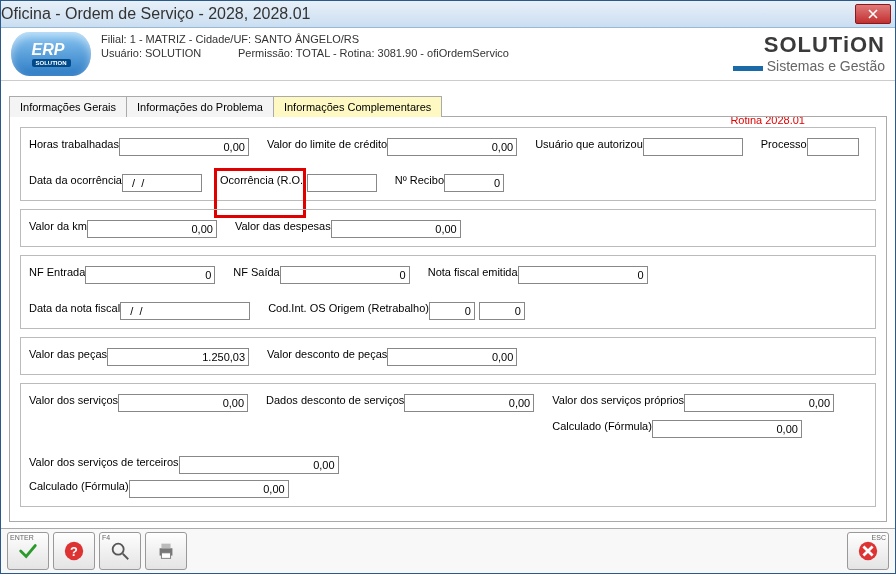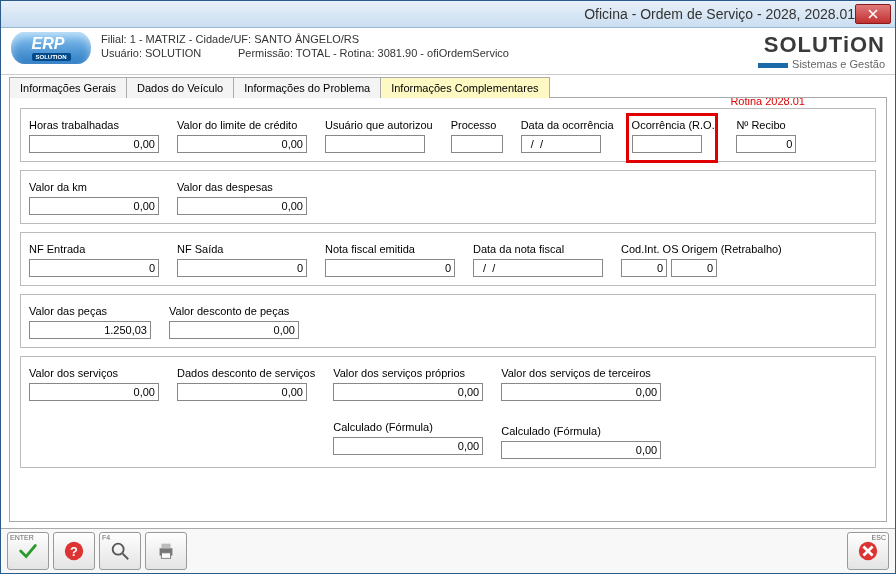--- a/index.html
+++ b/index.html
@@ -1,34 +1,34 @@
 <!DOCTYPE html>
 <html><head>
 <meta charset="utf-8">
 <style>
 html,body{margin:0;padding:0;font-family:Tahoma,Arial,sans-serif;font-size:11px;color:#000;background:#fff}
 .window{width:896px;height:574px;border:1px solid #2a5a8a;box-sizing:border-box;background:#fff;position:relative;display:flex;flex-direction:column}
 .titlebar{height:26px;background:linear-gradient(#e8f0f8,#cadef2);border-bottom:1px solid #9bb8d3;display:flex;align-items:center;position:relative}
-.titlebar .title{flex:1;text-align:right;font-size:14px;color:#333}
+.titlebar .title{flex:1;text-align:left;font-size:16px;color:#333}
 .titlebar .close{width:34px;height:18px;background:linear-gradient(#e07a7a,#c23030);border:1px solid #8a1a1a;border-radius:2px;margin-right:4px;display:flex;align-items:center;justify-content:center;color:#fff;font-weight:bold;font-size:10px}
 .header{display:flex;align-items:flex-start;padding:4px 10px;border-bottom:1px solid #ccc}
-.logo-erp{width:80px;height:32px;background:linear-gradient(#8ac6f2,#2d7bc4);border-radius:18px/22px;display:flex;align-items:center;justify-content:center;color:#fff;font-weight:bold;font-style:italic;font-size:16px;margin-right:10px;box-shadow:inset 0 4px 8px rgba(255,255,255,.5)}
+.logo-erp{width:80px;height:44px;background:linear-gradient(#8ac6f2,#2d7bc4);border-radius:18px/22px;display:flex;align-items:center;justify-content:center;color:#fff;font-weight:bold;font-style:italic;font-size:16px;margin-right:10px;box-shadow:inset 0 4px 8px rgba(255,255,255,.5)}
 .logo-erp small{display:block;font-size:6px;background:#004a8a;padding:1px 4px;border-radius:2px;font-style:normal}
 .header-info{flex:1;font-size:11px;line-height:14px;color:#333}
 .logo-sol{text-align:right}
 .logo-sol .big{font-size:22px;font-weight:800;letter-spacing:1px;color:#3a3a3a;font-family:Arial}
 .logo-sol .acc{display:inline-block;width:30px;height:5px;background:#1a6aa8;vertical-align:middle;margin-right:4px}
-.logo-sol .sub{font-size:11px;color:#666}
-.tabs{display:flex;padding:0 8px;margin-top:1px}
+.logo-sol .sub{font-size:14px;color:#666}
+.tabs{display:flex;padding:0 8px;margin-top:14px}
 .tab{border:1px solid #aaa;border-bottom:none;padding:4px 10px;background:#f4f4f4;font-size:11px;margin-right:-1px;position:relative;top:1px;cursor:pointer}
 .tab.active{background:#fef9c3;font-weight:normal;z-index:2}
 .tab-body{flex:1;margin:0 8px 6px 8px;border:1px solid #aaa;padding:10px;overflow:auto}
 .group{border:1px solid #bbb;padding:10px 8px 8px 8px;margin-bottom:8px;position:relative}
 .row{display:flex;gap:18px;flex-wrap:wrap}
-.field{display:flex;flex-direction:column;font-size:11px}
+.field{display:flex;flex-direction:row;font-size:11px}
 .field label{margin-bottom:4px;color:#000;white-space:nowrap}
 .field input{border:1px solid #888;height:18px;padding:1px 3px;font-size:11px;box-sizing:border-box;background:#fff}
 .field input.right{text-align:right}
 .highlight-box{position:absolute;border:3px solid #e00000;pointer-events:none}
 .rotina{position:absolute;color:#e00000;font-weight:normal;font-size:11px}
 .bottombar{height:44px;border-top:1px solid #aaa;display:flex;align-items:center;padding:0 6px;gap:4px;background:#f8f8f8}
 .btn{width:40px;height:36px;border:1px solid #999;background:linear-gradient(#fefefe,#e4e4e4);border-radius:3px;display:flex;flex-direction:column;align-items:center;justify-content:center;font-size:7px;color:#555;position:relative;cursor:pointer}
 .btn .key{position:absolute;top:1px;left:2px;font-size:7px;color:#666}
 .btn svg{width:22px;height:22px}
 .spacer{flex:1}
@@ -60,21 +60,20 @@
       </div>
     </div>
     <div class="logo-sol">
       <div class="big">SOLUTiON</div>
       <div><span class="acc"></span><span class="sub">Sistemas e Gestão</span></div>
     </div>
   </div>
 
   <div class="tabs">
     <div class="tab">Informações Gerais</div>
-    <div class="tab">Dados do Veículo</div>
     <div class="tab">Informações do Problema</div>
     <div class="tab active">Informações Complementares</div>
   </div>
 
   <div class="tab-body">
 
     <div class="group" style="position:relative">
       <span class="rotina" style="top:-14px;right:70px">Rotina 2028.01</span>
       <div class="row">
         <div class="field">
@@ -147,50 +146,50 @@
             <input class="right" style="width: 46px;" value="0">
           </div>
         </div>
       </div>
     </div>
 
     <div class="group">
       <div class="row">
         <div class="field">
           <label>Valor das peças</label>
-          <input class="right" style="width: 122px;" value="1.250,03">
+          <input class="right" style="width: 142px;" value="1.250,03">
         </div>
         <div class="field">
           <label>Valor desconto de peças</label>
           <input class="right" style="width: 130px;" value="0,00">
         </div>
       </div>
     </div>
 
     <div class="group">
       <div class="row" style="align-items:flex-start">
         <div class="field">
           <label>Valor dos serviços</label>
           <input class="right" style="width: 130px;" value="0,00">
         </div>
         <div class="field">
           <label>Dados desconto de serviços</label>
           <input class="right" style="width: 130px;" value="0,00">
         </div>
-        <div style="display:flex;flex-direction:column;gap:20px">
+        <div style="display:flex;flex-direction:column;gap:8px">
           <div class="field">
             <label>Valor dos serviços próprios</label>
             <input class="right" style="width: 150px;" value="0,00">
           </div>
           <div class="field">
             <label>Calculado (Fórmula)</label>
             <input class="right" style="width: 150px;" value="0,00">
           </div>
         </div>
-        <div style="display:flex;flex-direction:column;gap:24px">
+        <div style="display:flex;flex-direction:column;gap:6px">
           <div class="field">
             <label>Valor dos serviços de terceiros</label>
             <input class="right" style="width: 160px;" value="0,00">
           </div>
           <div class="field">
             <label>Calculado (Fórmula)</label>
             <input class="right" style="width: 160px;" value="0,00">
           </div>
         </div>
       </div>

